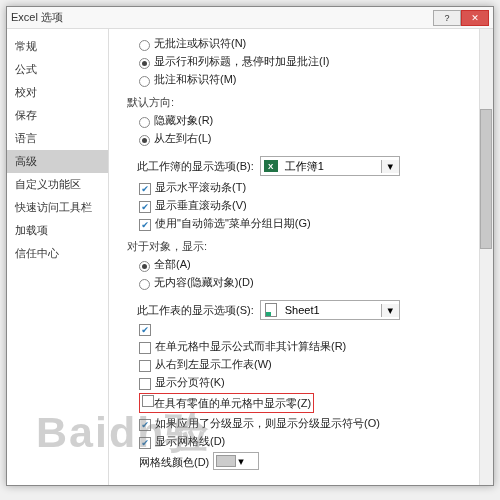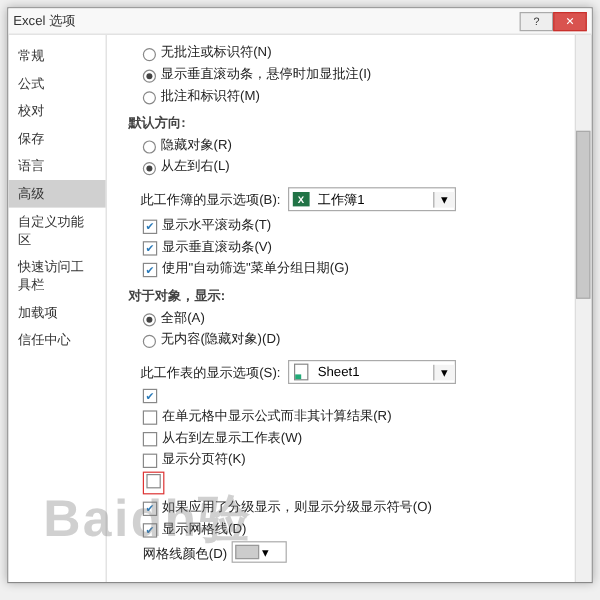--- a/index.html
+++ b/index.html
@@ -4,27 +4,27 @@
 <style>
 *{box-sizing:border-box;margin:0;padding:0;font-family:"Microsoft YaHei",SimSun,sans-serif;font-size:11px}
 body{background:#f0f0f0;width:500px;height:500px;overflow:hidden;position:relative}
 .dialog{background:#fff;border:1px solid #888;margin:6px;height:480px;display:flex;flex-direction:column;box-shadow:0 0 8px rgba(0,0,0,.3)}
 .titlebar{display:flex;align-items:center;padding:2px 4px;background:#f8f8f8;border-bottom:1px solid #ddd;height:22px}
 .titlebar .title{flex:1;font-size:11px;color:#333}
 .winbtns{display:flex;gap:0}
 .winbtn{width:28px;height:16px;border:1px solid #aaa;background:#eee;display:flex;align-items:center;justify-content:center;font-size:9px;color:#333;cursor:pointer}
 .winbtn.close{background:#d9534f;color:#fff;border-color:#c9302c}
 .body{flex:1;display:flex;overflow:hidden}
-.sidebar{width:82px;background:#fff;border-right:1px solid #ddd;padding:6px 0}
+.sidebar{width:102px;background:#fff;border-right:1px solid #ddd;padding:6px 0}
 .sbitem{padding:4px 8px;color:#333;cursor:pointer}
 .sbitem.active{background:#d0d0d0}
 .content{flex:1;overflow:auto;padding:4px 10px 4px 18px;position:relative}
 .row{display:flex;align-items:flex-end;margin:3px 0;gap:4px}
 .radio-row,.chk-row{margin-left:12px}
-.heading{font-weight:bold;margin-top:8px;margin-bottom:2px;color:#444}
+.heading{font-weight:normal;margin-top:8px;margin-bottom:2px;color:#444}
 .section-row{display:flex;align-items:center;gap:6px;margin:10px 10px 4px}
 .select{display:flex;align-items:center;border:1px solid #aaa;height:20px;min-width:140px;background:#fff}
 .select .icon{width:16px;height:16px;margin:0 2px;display:flex;align-items:center;justify-content:center}
 .select .val{flex:1;padding:0 4px}
 .select .arrow{width:18px;border-left:1px solid #aaa;text-align:center;background:#f4f4f4;cursor:pointer}
 .chk{width:12px;height:12px;border:1px solid #888;display:inline-flex;align-items:center;justify-content:center;background:#fff;font-size:9px;color:#2a7ab9;cursor:pointer}
 .chk.checked::after{content:"✔"}
 .radio{width:11px;height:11px;border:1px solid #888;border-radius:50%;display:inline-flex;align-items:center;justify-content:center;background:#fff;cursor:pointer}
 .radio.checked::after{content:"";width:5px;height:5px;background:#444;border-radius:50%}
 .label{color:#222}
@@ -64,21 +64,21 @@
         <div class="sbitem">信任中心</div>
       </div>
     <div class="content">
       <div id="rg0">
           <div class="row radio-row">
             <span class="radio"></span>
             <span class="label">无批注或标识符(N)</span>
           </div>
           <div class="row radio-row">
             <span class="radio checked"></span>
-            <span class="label">显示垂直滚动条，悬停时加显批注(I)</span>
+            <span class="label">显示行和列标题，悬停时加显批注(I)</span>
           </div>
           <div class="row radio-row">
             <span class="radio"></span>
             <span class="label">批注和标识符(M)</span>
           </div>
         </div>
       <div class="heading">默认方向:</div>
       <div id="rg1">
           <div class="row radio-row">
             <span class="radio"></span>
@@ -147,21 +147,21 @@
           </div>
           <div class="row chk-row">
             <span class="chk"></span>
             <span class="label">从右到左显示工作表(W)</span>
           </div>
           <div class="row chk-row">
             <span class="chk"></span>
             <span class="label">显示分页符(K)</span>
           </div>
           <div class="row chk-row">
-            <span class="highlight"><span class="chk"></span></span>
+            <span class="highlight"><span class="chk"></span><span class="label">在具有零值的单元格中显示零(Z)</span></span>
           </div>
           <div class="row chk-row">
             <span class="chk checked"></span>
             <span class="label">如果应用了分级显示，则显示分级显示符号(O)</span>
           </div>
           <div class="row chk-row">
             <span class="chk checked"></span>
             <span class="label">显示网格线(D)</span>
           </div>
         </div>

